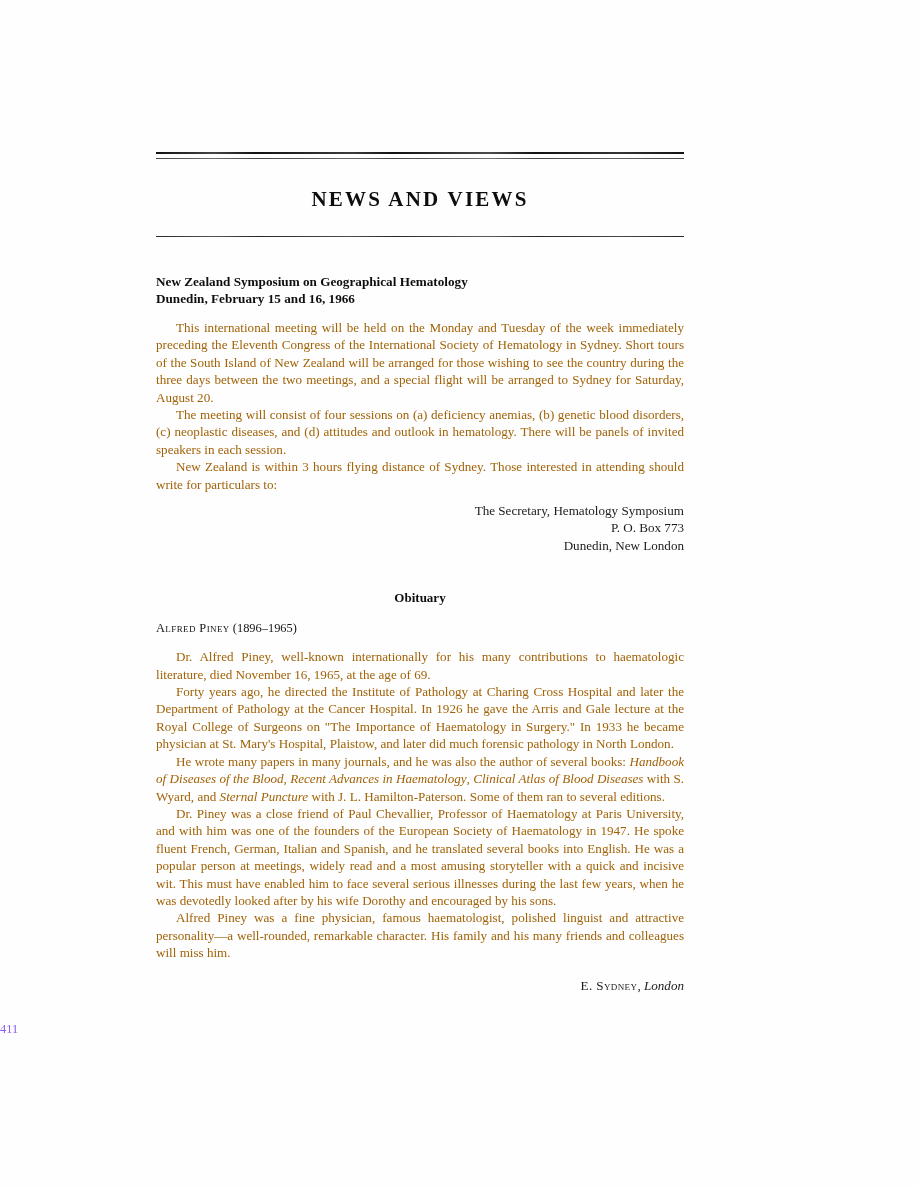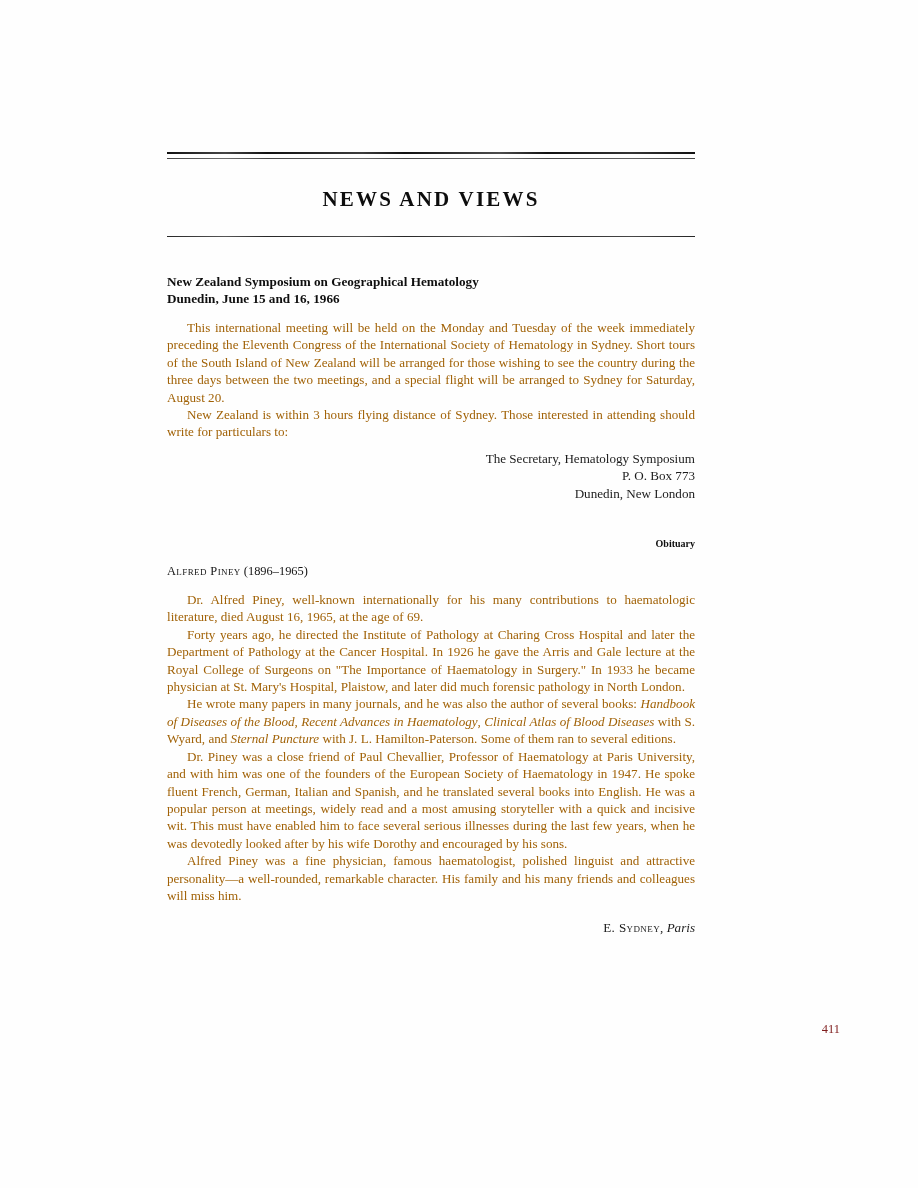--- a/index.html
+++ b/index.html
@@ -18,21 +18,21 @@
   .page {
     position: relative;
     width: 918px;
     height: 1188px;
     box-sizing: border-box;
     background: #fefefe;
   }
 
   .content {
     position: absolute;
-    left: 167px;
+    left: 156px;
     top: 150px;
     width: 528px;
   }
 
   
   .rule-double {
     width: 100%;
     padding-top: 2px;
   }
   .rule-double .r1 {
@@ -90,23 +90,23 @@
   .addr {
     text-align: right;
     font-size: 13.1px;
     line-height: 17.4px;
     margin-top: 9px;
     color: #1b1b1b;
   }
   .addr span { display: block; }
 
   .obit-title {
-    text-align: right;
+    text-align: center;
     font-weight: bold;
-    font-size: 10px;
+    font-size: 13px;
     margin-top: 36px;
     color: #0f0f0f;
   }
 
   .obit-name {
     text-align: left;
     margin-top: 15px;
     font-size: 12.4px;
     color: #151515;
   }
@@ -123,23 +123,23 @@
   }
   .sig .city { font-style: italic; }
 
   i, .ital { font-style: italic; }
 
   .folio {
     position: absolute;
     left: 0;
     top: 1022px;
     width: 840px;
-    text-align: right;
+    text-align: left;
     font-size: 12.4px;
-    color: #7f1d1d;
+    color: #8b5cf6;
   }
 
   
   .rule-double .r1,
   .rule-double .r2,
   .rule-single {
     background-image: linear-gradient(90deg,
       rgba(255,255,255,0) 0%,
       rgba(255,255,255,.22) 11%,
       rgba(255,255,255,0) 19%,
@@ -164,49 +164,50 @@
     </div>
 
     <div class="masthead-title">NEWS  AND  VIEWS</div>
 
     <div class="rule-single"></div>
 
     <div class="spacer-after-rule"></div>
 
     <div class="sym-heading">
       <span>New Zealand Symposium on Geographical Hematology</span>
-      <span class="line2">Dunedin, June 15 and 16, 1966</span>
+      <span class="line2">Dunedin, February 15 and 16, 1966</span>
     </div>
 
     <p class="body first-after-heading">This international meeting will be held on the Monday and Tuesday of the week immediately preceding the Eleventh Congress of the International Society of Hematology in Sydney. Short tours of the South Island of New Zealand will be arranged for those wishing to see the country during the three days between the two meetings, and a special flight will be arranged to Sydney for Saturday, August 20.</p>
 
+    <p class="body">The meeting will consist of four sessions on (a) deficiency anemias, (b) genetic blood disorders, (c) neoplastic diseases, and (d) attitudes and outlook in hematology. There will be panels of invited speakers in each session.</p>
 
     <p class="body">New Zealand is within 3 hours flying distance of Sydney. Those interested in attending should write for particulars to:</p>
 
     <div class="addr">
       <span>The Secretary, Hematology Symposium</span>
       <span>P. O. Box 773</span>
       <span>Dunedin, New London</span>
     </div>
 
     <div class="obit-title">Obituary</div>
 
     <div class="obit-name">
       <span class="smallcaps">Alfred Piney</span><span>&nbsp;</span><span>(1896–1965)</span>
     </div>
 
-    <p class="body first-after-heading">Dr. Alfred Piney, well-known internationally for his many contributions to haematologic literature, died August 16, 1965, at the age of 69.</p>
+    <p class="body first-after-heading">Dr. Alfred Piney, well-known internationally for his many contributions to haematologic literature, died November 16, 1965, at the age of 69.</p>
 
     <p class="body">Forty years ago, he directed the Institute of Pathology at Charing Cross Hospital and later the Department of Pathology at the Cancer Hospital. In 1926 he gave the Arris and Gale lecture at the Royal College of Surgeons on "The Importance of Haematology in Surgery." In 1933 he became physician at St. Mary's Hospital, Plaistow, and later did much forensic pathology in North London.</p>
 
     <p class="body"><span>He wrote many papers in many journals, and he was also the author of several books: </span><i>Handbook of Diseases of the Blood</i><span>, </span><i>Recent Advances in Haematology</i><span>, </span><i>Clinical Atlas of Blood Diseases</i><span> with S. Wyard, and </span><i>Sternal Puncture</i><span> with J. L. Hamilton-Paterson. Some of them ran to several editions.</span></p>
 
     <p class="body">Dr. Piney was a close friend of Paul Chevallier, Professor of Haematology at Paris University, and with him was one of the founders of the European Society of Haematology in 1947. He spoke fluent French, German, Italian and Spanish, and he translated several books into English. He was a popular person at meetings, widely read and a most amusing storyteller with a quick and incisive wit. This must have enabled him to face several serious illnesses during the last few years, when he was devotedly looked after by his wife Dorothy and encouraged by his sons.</p>
 
     <p class="body">Alfred Piney was a fine physician, famous haematologist, polished linguist and attractive personality—a well-rounded, remarkable character. His family and his many friends and colleagues will miss him.</p>
 
-    <div class="sig"><span class="smallcaps">E. Sydney</span><span>, </span><span class="city">Paris</span></div>
+    <div class="sig"><span class="smallcaps">E. Sydney</span><span>, </span><span class="city">London</span></div>
 
   </div>
 
   <div class="folio">411</div>
 
 </div>
 
 </body></html>

